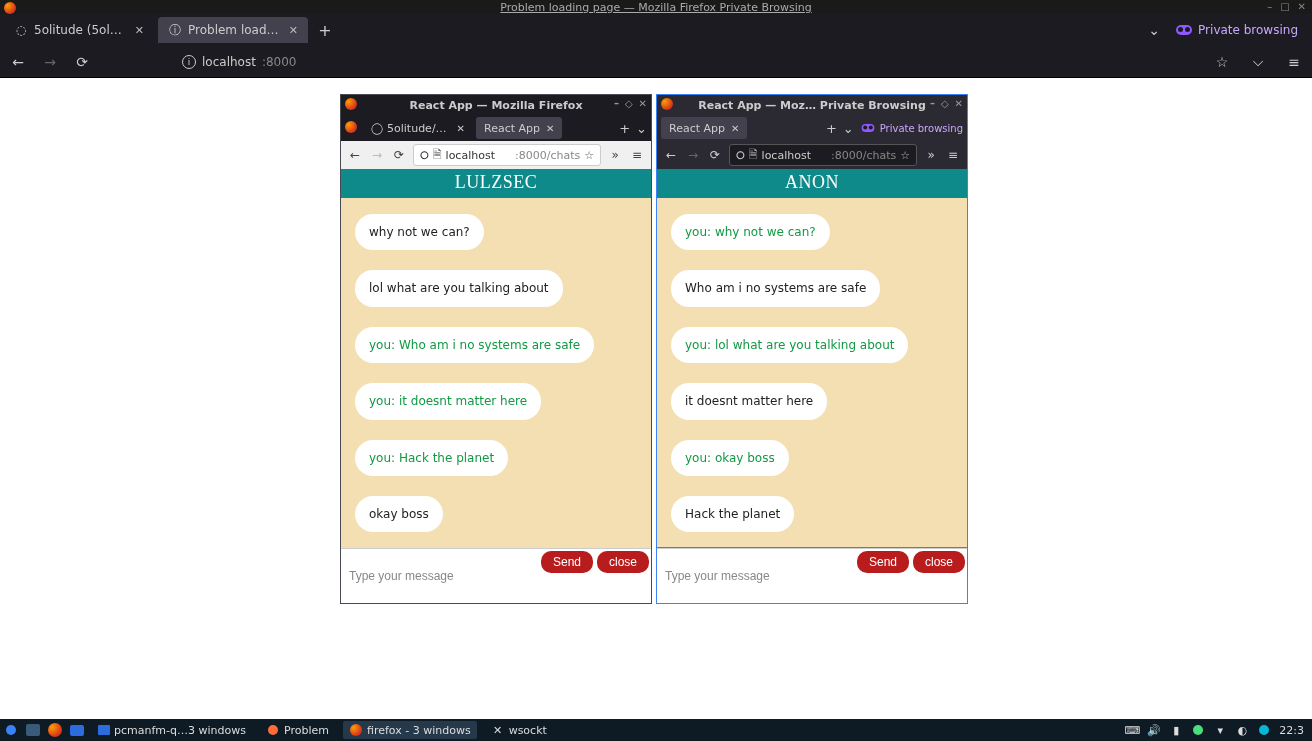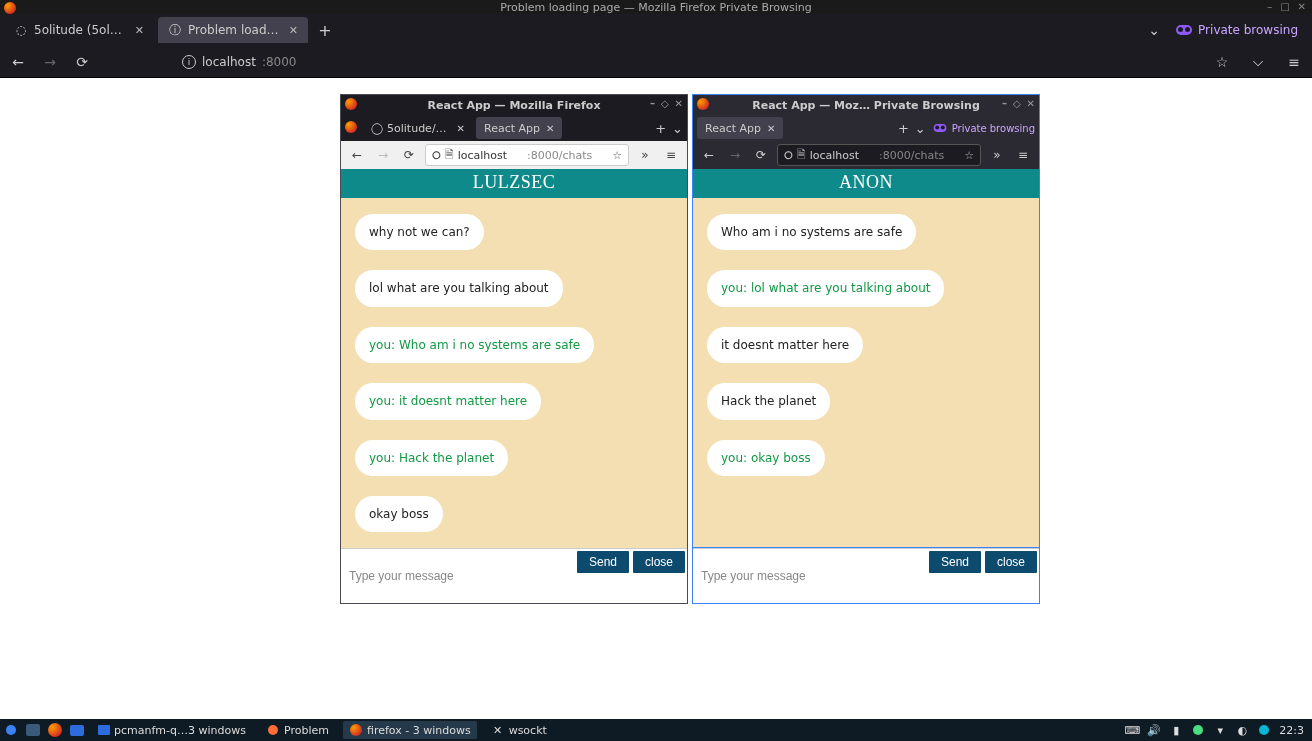--- a/index.html
+++ b/index.html
@@ -1,20 +1,20 @@
 <!DOCTYPE html>
 <html><head>
 <meta charset="utf-8">
 <style>
   * { box-sizing: border-box; margin: 0; padding: 0; }
   html, body { width: 1312px; height: 741px; font-family: "DejaVu Sans", Arial, sans-serif; background: #fff; overflow: hidden; }
 
   
   .outer-window { width: 1312px; height: 741px; background: #f9f9fa; display: flex; flex-direction: column; }
-  .outer-titlebar { height: 14px; background: #1a1a1a; color: #aaa; display: flex; align-items: center; justify-content: center; font-size: 11px; position: relative; }
+  .outer-titlebar { height: 14px; background: #1a1a1a; color: #aaa; display: flex; align-items: center; justify-content: center; font-size: 11px; position: relative; text-decoration: underline; }
   .outer-titlebar .wincontrols { position: absolute; right: 6px; top: 1px; color: #888; font-size: 10px; display: flex; gap: 8px; }
   .outer-titlebar .left-dot { position: absolute; left: 4px; top: 2px; width: 10px; height: 10px; }
   .outer-chrome { background: #1c1b22; }
   .outer-tabs { height: 32px; display: flex; align-items: center; padding: 0 4px; }
   .outer-tab { height: 26px; display: flex; align-items: center; padding: 0 10px; color: #ccc; font-size: 12px; border-radius: 4px 4px 0 0; margin-right: 4px; max-width: 150px; position: relative; }
   .outer-tab.inactive { background: transparent; }
   .outer-tab.active { background: #42414d; }
   .outer-tab .closex { margin-left: 10px; font-size: 11px; color: #bbb; }
   .outer-tab .tabicon { width: 14px; height: 14px; margin-right: 6px; flex: none; display: inline-flex; align-items: center; justify-content: center; }
   .outer-tab .tabtext { white-space: nowrap; overflow: hidden; text-overflow: ellipsis; }
@@ -30,21 +30,21 @@
   .tool-btn.dim { color: #666; }
   .outer-url { flex: 0 0 auto; margin-left: 80px; display: flex; align-items: center; color: #ccc; font-size: 12px; gap: 6px; }
   .outer-url .info-icon { width:14px; height:14px; border:1px solid #ccc; border-radius:50%; display:flex; align-items:center; justify-content:center; font-size:9px; }
   .outer-url .faded { color: #888; }
   .outer-toolbar-right { margin-left: auto; display: flex; align-items: center; gap: 12px; color: #ccc; }
 
   .outer-content { flex: 1; background: #fff; position: relative; }
 
   
   .inner-windows { position: absolute; top: 16px; left: 340px; display: flex; gap: 4px; }
-  .inner-window { width: 348px; background: #2b2a33; border: 1px solid #4a4a55; display: flex; flex-direction: column; font-size: 12px; }
+  .inner-window { width: 312px; background: #2b2a33; border: 1px solid #4a4a55; display: flex; flex-direction: column; font-size: 12px; }
   .inner-window.selected { border: 1px solid #3b82f6; }
   .iw-title { height: 20px; background: #1c1b22; color: #ccc; display: flex; align-items: center; justify-content: center; font-size: 11px; font-weight: bold; position: relative; }
   .iw-title .ffdot { position: absolute; left: 4px; top: 3px; }
   .iw-title .wc { position: absolute; right: 4px; top: 3px; color: #999; display: flex; gap: 6px; font-size: 10px; }
   .iw-tabs { height: 26px; background: #1c1b22; display: flex; align-items: center; padding: 0 4px; }
   .iw-tab { height: 22px; display: flex; align-items: center; padding: 0 8px; color: #ccc; font-size: 11px; border-radius: 3px; margin-right: 3px; max-width: 110px; position: relative; }
   .iw-tab.active { background: #42414d; }
   .iw-tab .closex { margin-left: 6px; font-size: 10px; }
   .iw-tab .tabtext { white-space: nowrap; overflow: hidden; text-overflow: ellipsis; }
   .iw-tab .tabicon { width: 12px; height: 12px; margin-right: 4px; flex: none; }
@@ -63,21 +63,21 @@
 
   
   .chat-header { background: #0f8a8a; color: #fff; font-weight: normal; text-align: center; font-size: 18px; padding: 3px 0 5px 0; font-family: Georgia, serif; letter-spacing: 0.5px; }
   .chat-body { background: #f3dfb2; flex: 1; padding: 16px 14px; display: flex; flex-direction: column; gap: 20px; overflow: auto; }
   .bubble { background: #fff; border-radius: 18px; padding: 11px 14px; font-size: 12px; color: #222; align-self: flex-start; max-width: 260px; line-height: 1.2; }
   .bubble .you { color: #119944; }
   .chat-footer { display: flex; background: #fff; border-top: 1px solid #ccc; }
   .inner-window.selected .chat-footer { outline: 1px solid #3b82f6; }
   .chat-input { flex: 1; border: none; padding: 20px 8px; font-size: 12px; background: #fff; }
   .chat-input::placeholder { color: #888; }
-  .chat-btn { background: #0c4a6e; color: #fff; border: none; padding: 0 12px; font-size: 12px; margin: 2px; border-radius: 1px; height: 22px; }
+  .chat-btn { background: #b91c1c; color: #fff; border: none; padding: 0 12px; font-size: 12px; margin: 2px; border-radius: 10px; height: 22px; }
   .inner-private-label { color: #c9a7ff; font-size: 10px; display: flex; align-items: center; gap: 4px; }
 
   
   .taskbar { position: absolute; left: 0; right: 0; bottom: 0; height: 22px; background: #0e1a24; display: flex; align-items: center; color: #ddd; font-size: 11px; padding: 0 4px; }
   .taskbar .tb-left { display: flex; align-items: center; gap: 8px; }
   .taskbar .tb-item { display: flex; align-items: center; gap: 4px; padding: 0 6px; height: 18px; }
   .taskbar .tb-item.active { background: #26394a; border-radius: 2px; }
   .taskbar .tb-right { margin-left: auto; display: flex; align-items: center; gap: 8px; padding-right: 4px; }
   .taskbar .tb-icon { width: 14px; height: 14px; display:inline-flex; align-items:center; justify-content:center; }
   .circle { width: 10px; height: 10px; border-radius: 50%; display: inline-block; }
@@ -239,25 +239,26 @@
             <span class="iw-url-icons">
                 <span>☆</span>
               </span>
           </div>
           <span class="iw-tool-btn">»</span>
           <span class="iw-tool-btn">≡</span>
         </div>
         <div class="iw-body">
           <div class="chat-header">ANON</div>
           <div class="chat-body" id="chat-right">
+              <div class="bubble"><span class="you">you: why not we can?</span></div>
               <div class="bubble">Who am i no systems are safe</div>
               <div class="bubble"><span class="you">you: lol what are you talking about</span></div>
               <div class="bubble">it doesnt matter here</div>
+              <div class="bubble"><span class="you">you: okay boss</span></div>
               <div class="bubble">Hack the planet</div>
-              <div class="bubble"><span class="you">you: okay boss</span></div>
             </div>
           <div class="chat-footer">
             <input class="chat-input" placeholder="Type your message" style="">
             <button class="chat-btn">Send</button>
             <button class="chat-btn">close</button>
           </div>
         </div>
       </div>
 
     </div>

